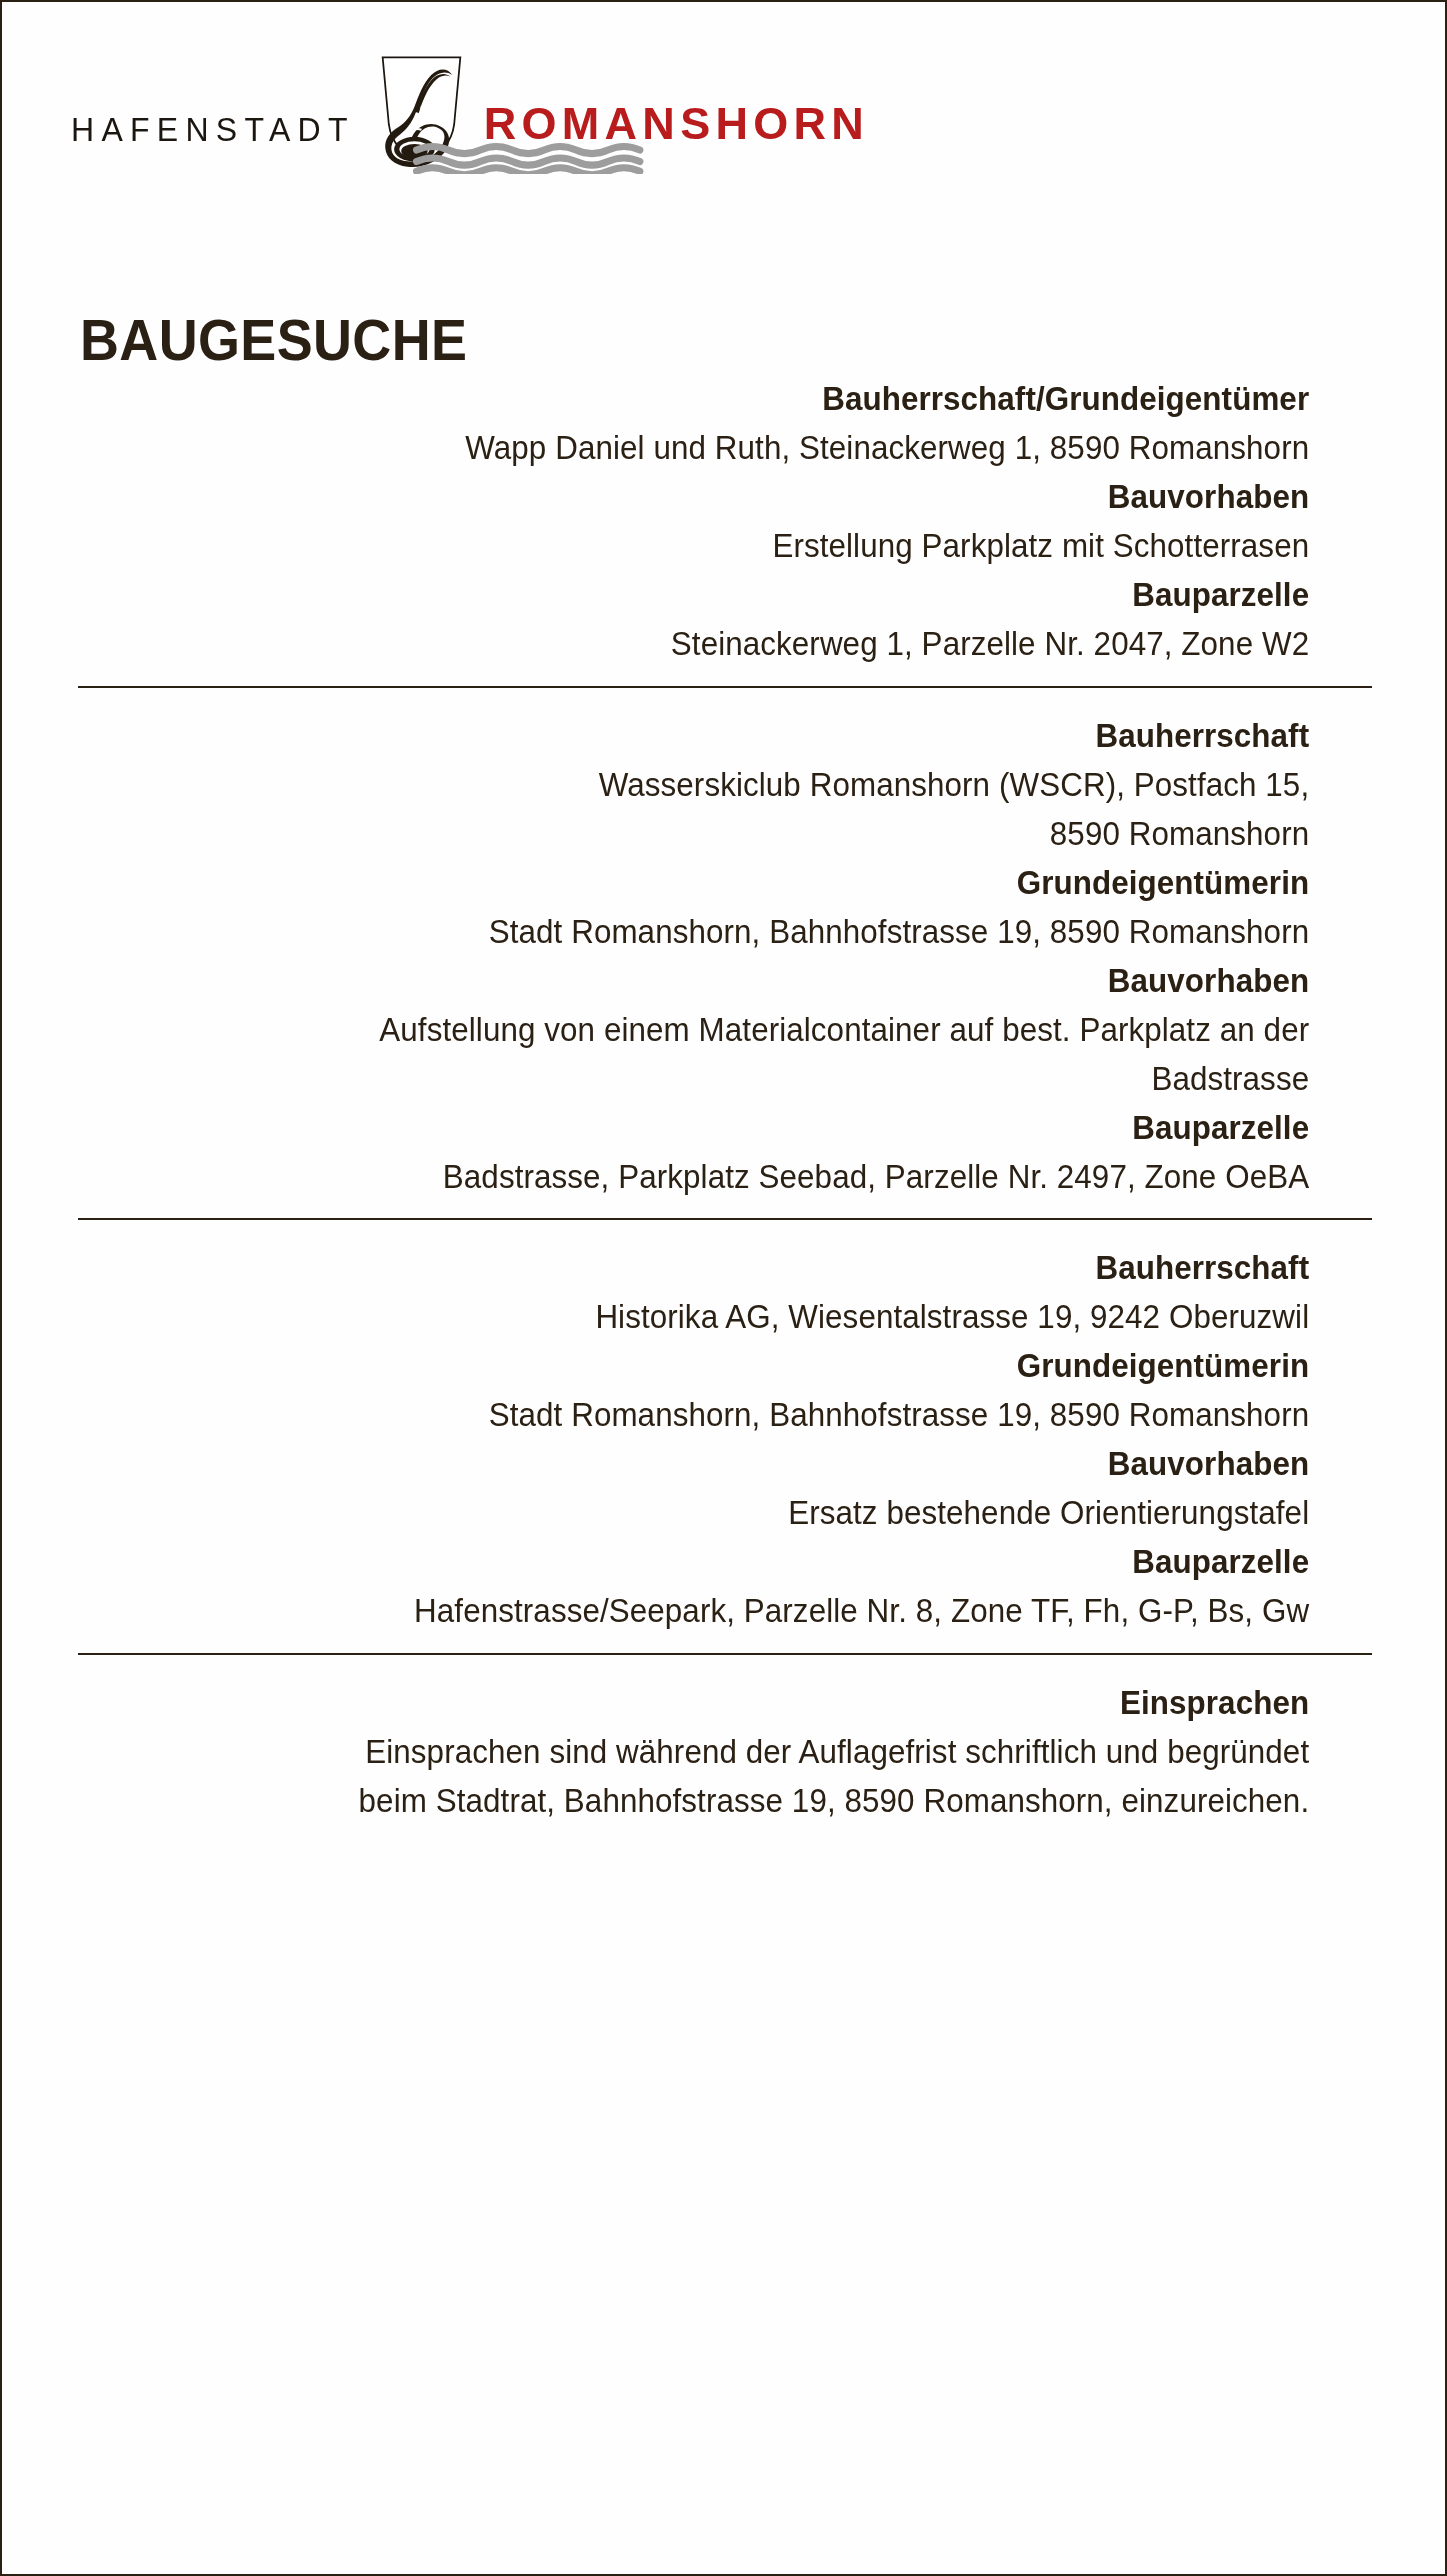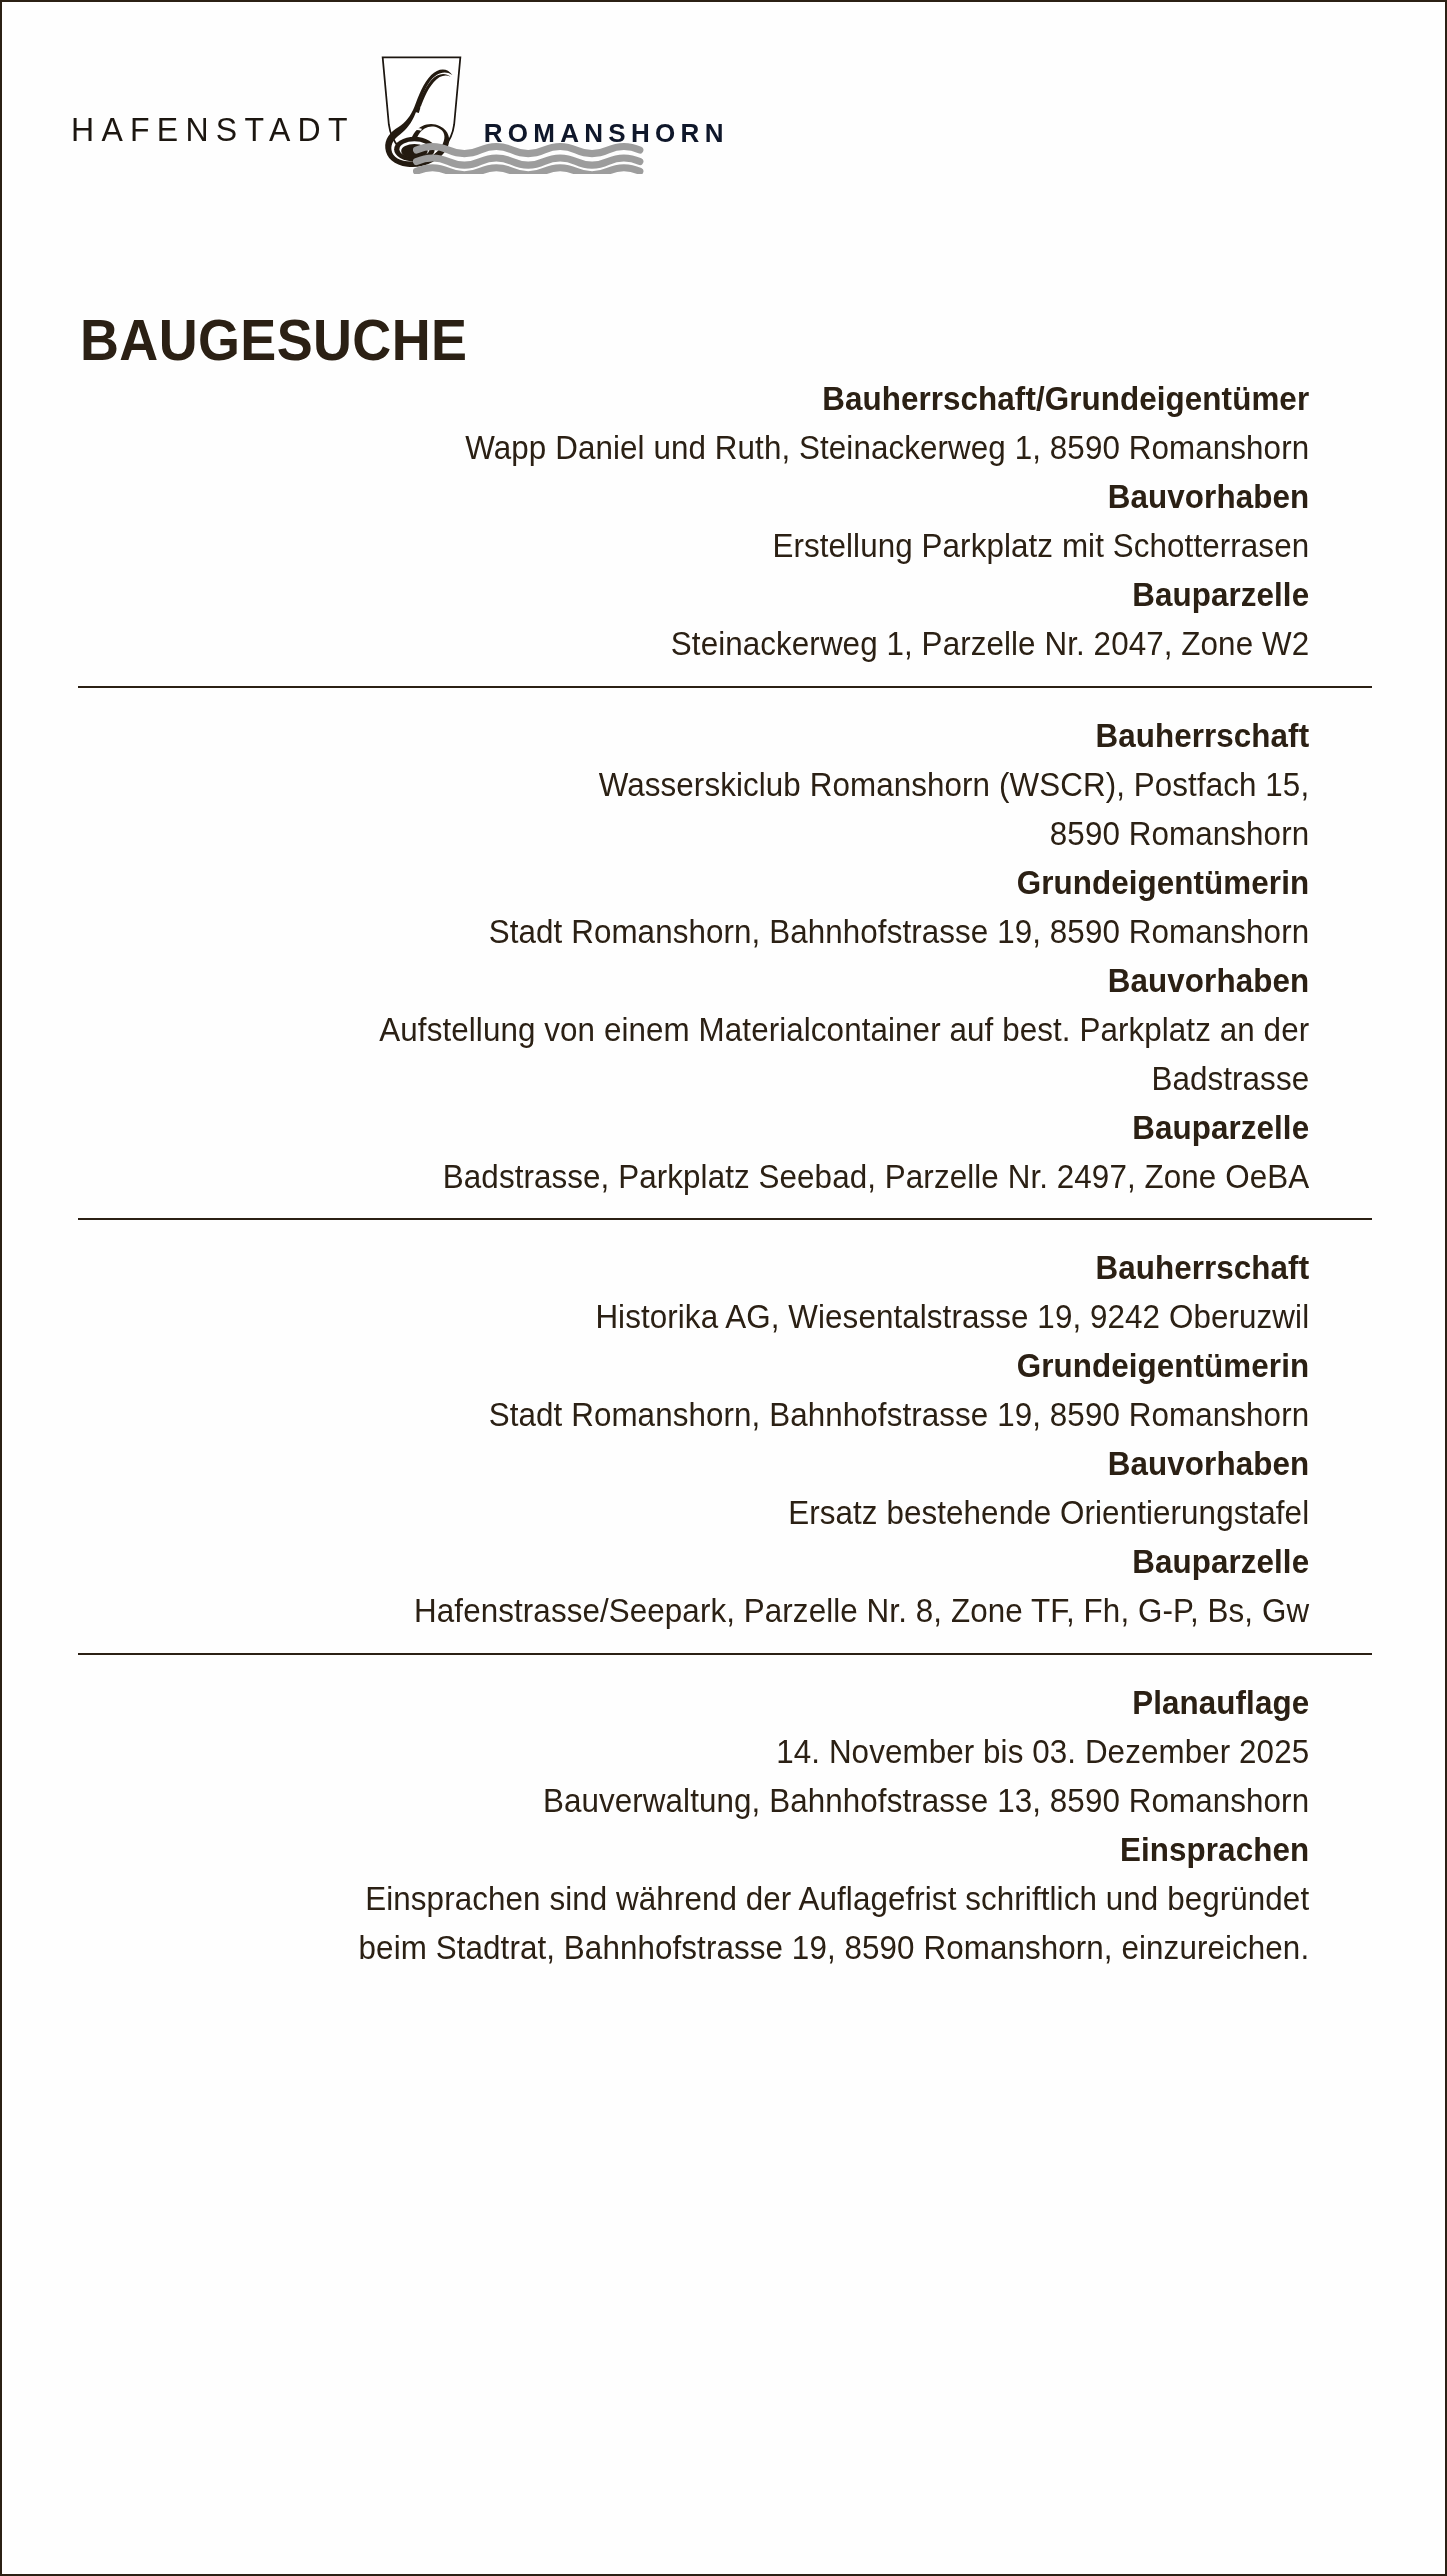--- a/index.html
+++ b/index.html
@@ -57,23 +57,23 @@
     width: 113px;
     height: 121px;
     margin: 0 5.3px 0 1.8px;
     align-self: flex-end;
     transform: translateY(26.6px);
   }
   .logo-shield-wrap svg { display: block; }
   .logo-romanshorn {
     font-family: "Liberation Sans", sans-serif;
     font-weight: 700;
-    font-size: 26px;
+    font-size: 45px;
     letter-spacing: 5.3px;
-    color: #0f172a;
+    color: #b91c1c;
     line-height: 1;
   }
   .logo-waves {
     position: absolute;
     left: 342px;
     top: 99px;
     width: 257px;
     height: 32px;
   }
 
@@ -268,27 +268,20 @@
           <div class="field-value">
             <span class="ln">Hafenstrasse/Seepark, Parzelle Nr. 8, Zone TF, Fh, G-P, Bs, Gw</span>
           </div>
         </div>
       </div>
 
       <hr class="rule">
 
       <div class="block">
         <div class="field">
-          <div class="field-label">Planauflage</div>
-          <div class="field-value">
-            <span class="ln">14. November bis 03. Dezember 2025</span>
-            <span class="ln">Bauverwaltung, Bahnhofstrasse 13, 8590 Romanshorn</span>
-          </div>
-        </div>
-        <div class="field">
           <div class="field-label">Einsprachen</div>
           <div class="field-value">
             <span class="ln">Einsprachen sind während der Auflagefrist schriftlich und begründet</span>
             <span class="ln">beim Stadtrat, Bahnhofstrasse 19, 8590 Romanshorn, einzureichen.</span>
           </div>
         </div>
       </div>
 
     </div>
   </div>

